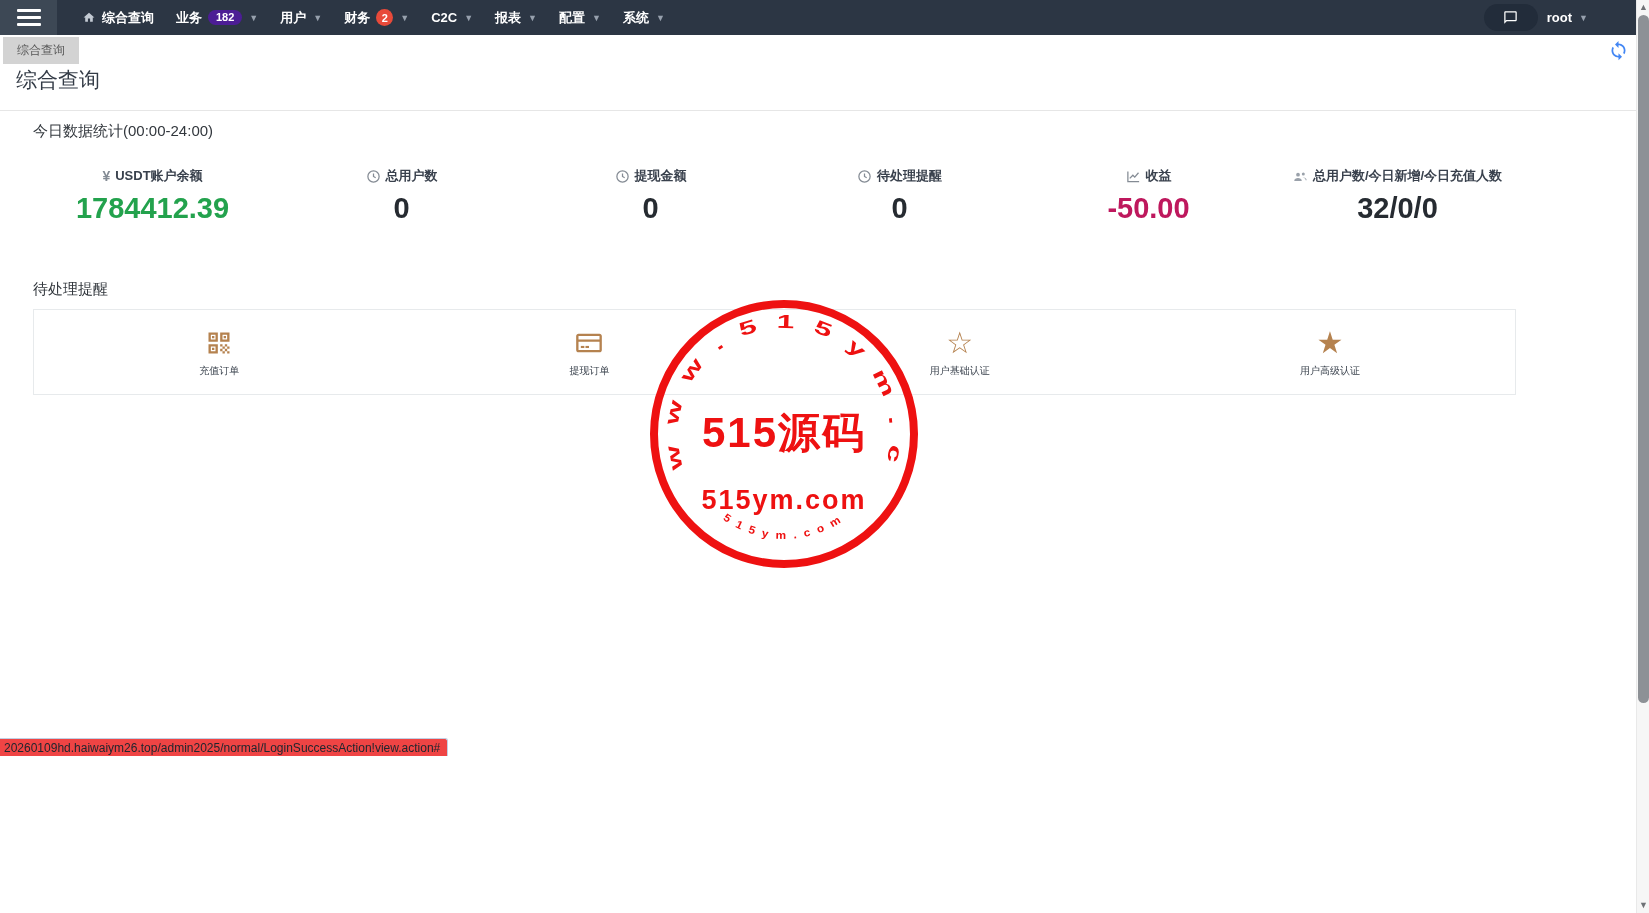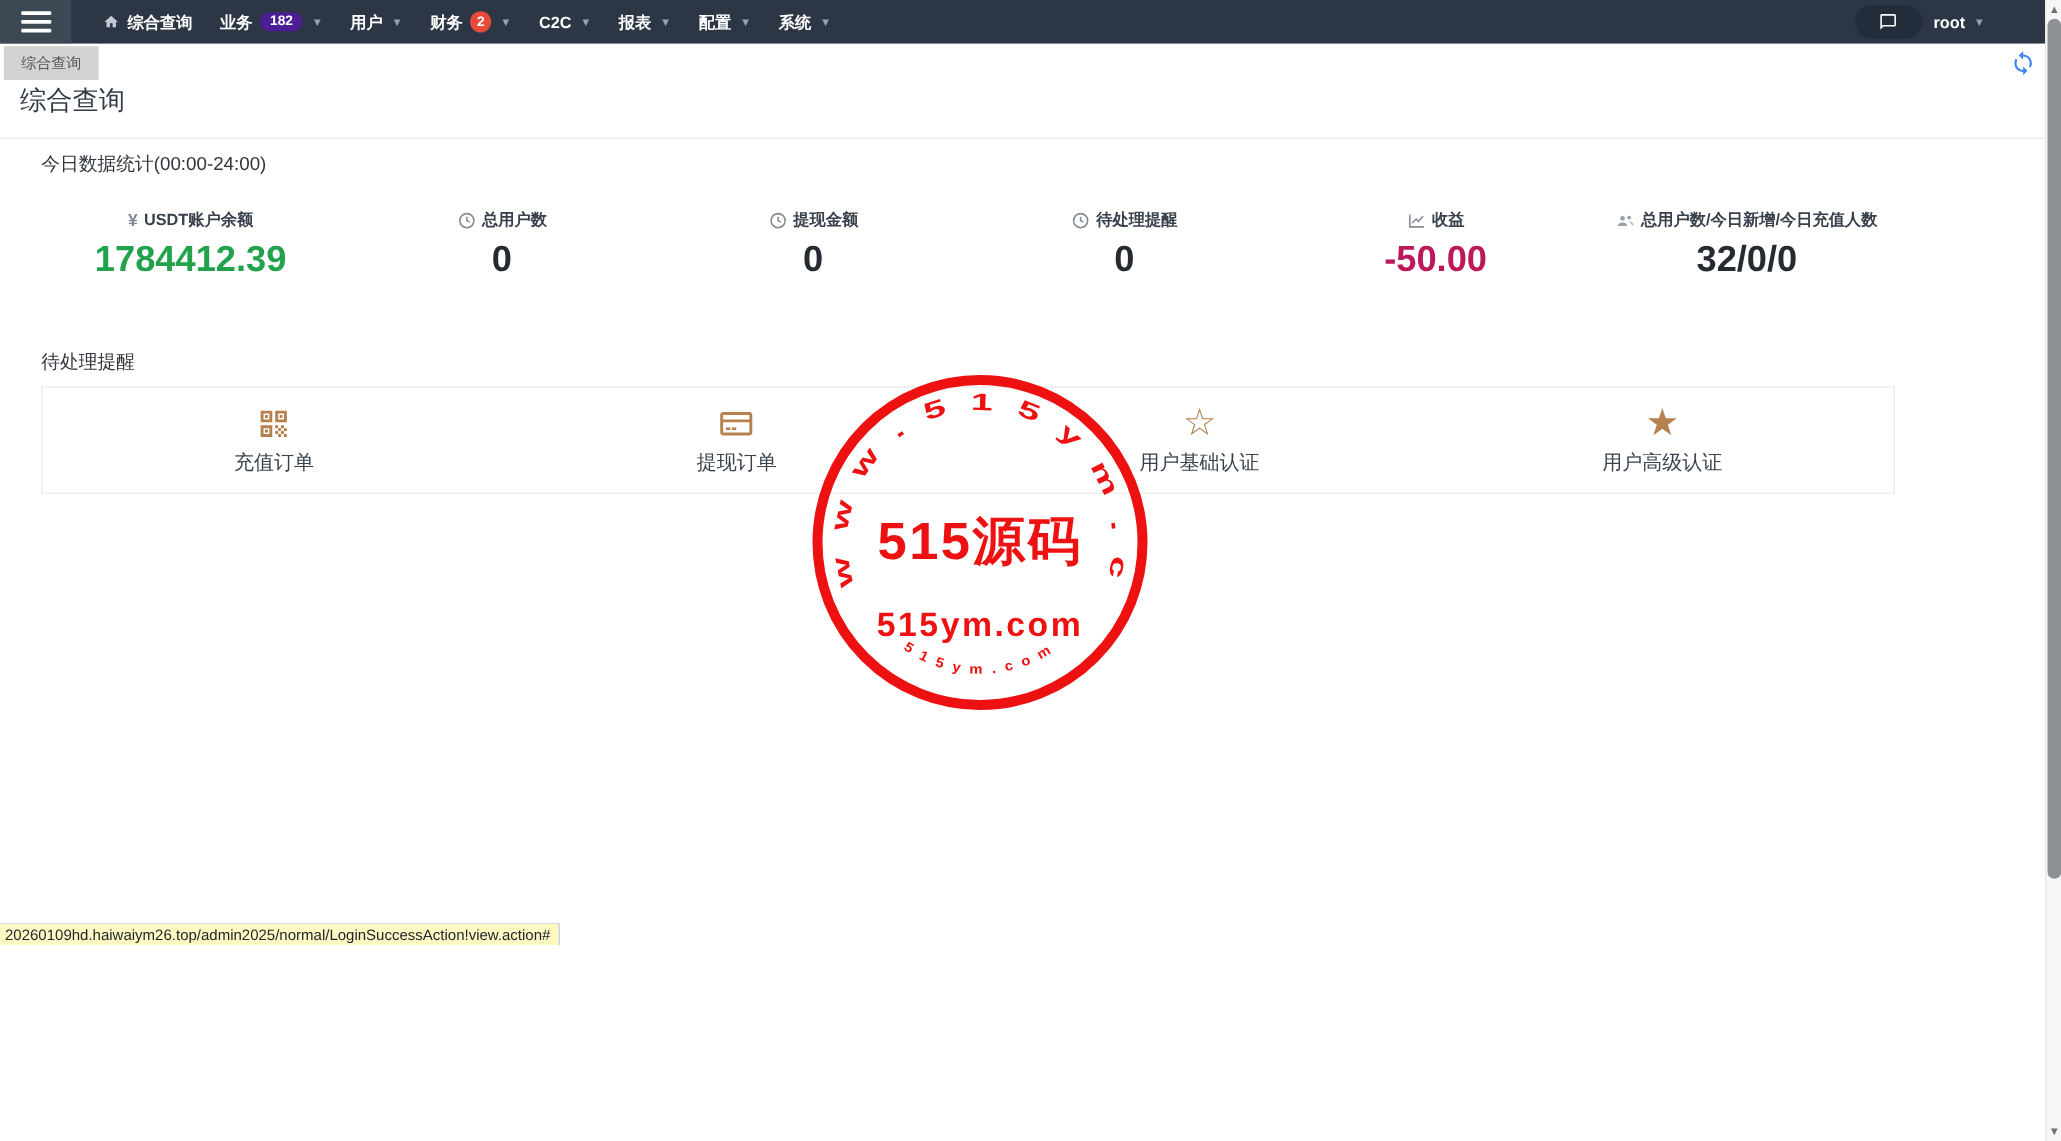--- a/index.html
+++ b/index.html
@@ -58,28 +58,28 @@
   .val-red { color:#be185d; }
 
   
   .card { position:absolute; left:33px; top:309px; width:1483px; height:86px;
     border:1px solid #e7eaec; background:#fff; display:grid; grid-template-columns:repeat(4,1fr);
     align-items:center; }
   .pending-item { text-align:center; cursor:pointer; }
   .pending-icon { height:32px; display:flex; align-items:center; justify-content:center; }
   .pending-icon svg { width:30px; height:28px; }
   .star { font-size:30px; color:#b5824f; line-height:28px; }
-  .pending-label { font-size:16px; color:#3a424d; margin-top:5px; }
+  .pending-label { font-size:10px; color:#3a424d; margin-top:5px; }
 
   
   .stamp { position:absolute; left:645px; top:295px; width:278px; height:278px; z-index:5; }
   .stamp text { fill:#ee1111; font-weight:bold; font-family:"Liberation Sans","DejaVu Sans",sans-serif; }
 
   
-  .status-tooltip { position:absolute; left:0; bottom:0; height:18px; background:#fef9c3;
+  .status-tooltip { position:absolute; left:0; bottom:0; height:18px; background:#ef4444;
     border-top:1px solid #c2cfe4; border-right:1px solid #c2cfe4; border-top-right-radius:3px;
     font-size:12px; color:#21262e; padding:2px 7px 0 4px; white-space:nowrap; }
 
   
   .scrollbar { position:absolute; right:0; top:0; width:13px; height:913px;
     background:#f6f6f6; border-left:1px solid #e9e9e9; }
   .scroll-thumb { position:absolute; left:1px; top:15px; width:11px; height:688px;
     background:#8d9196; border-radius:6px; }
   .scroll-arrow { position:absolute; left:0; width:13px; height:13px; color:#6e7176;
     font-size:9px; text-align:center; line-height:13px; }

